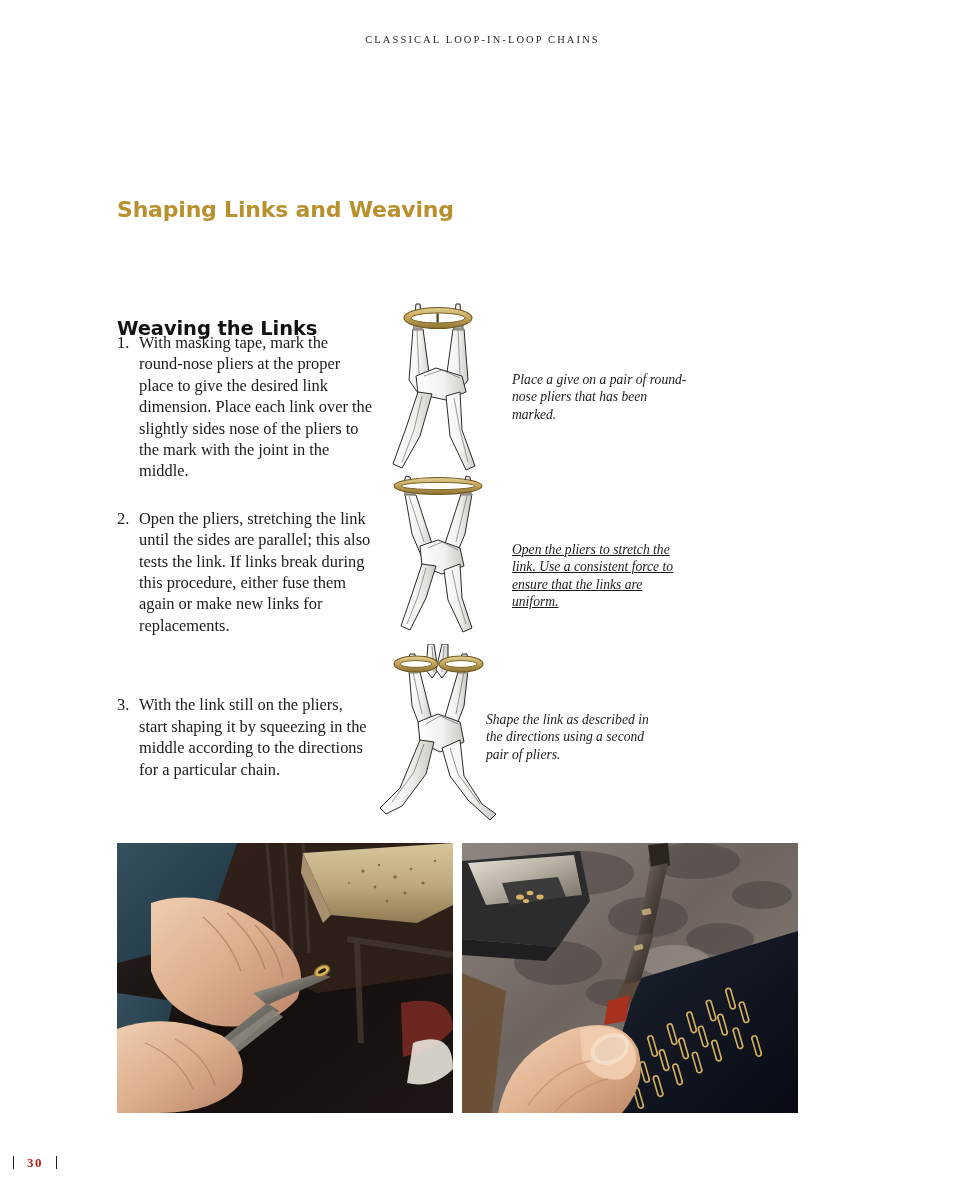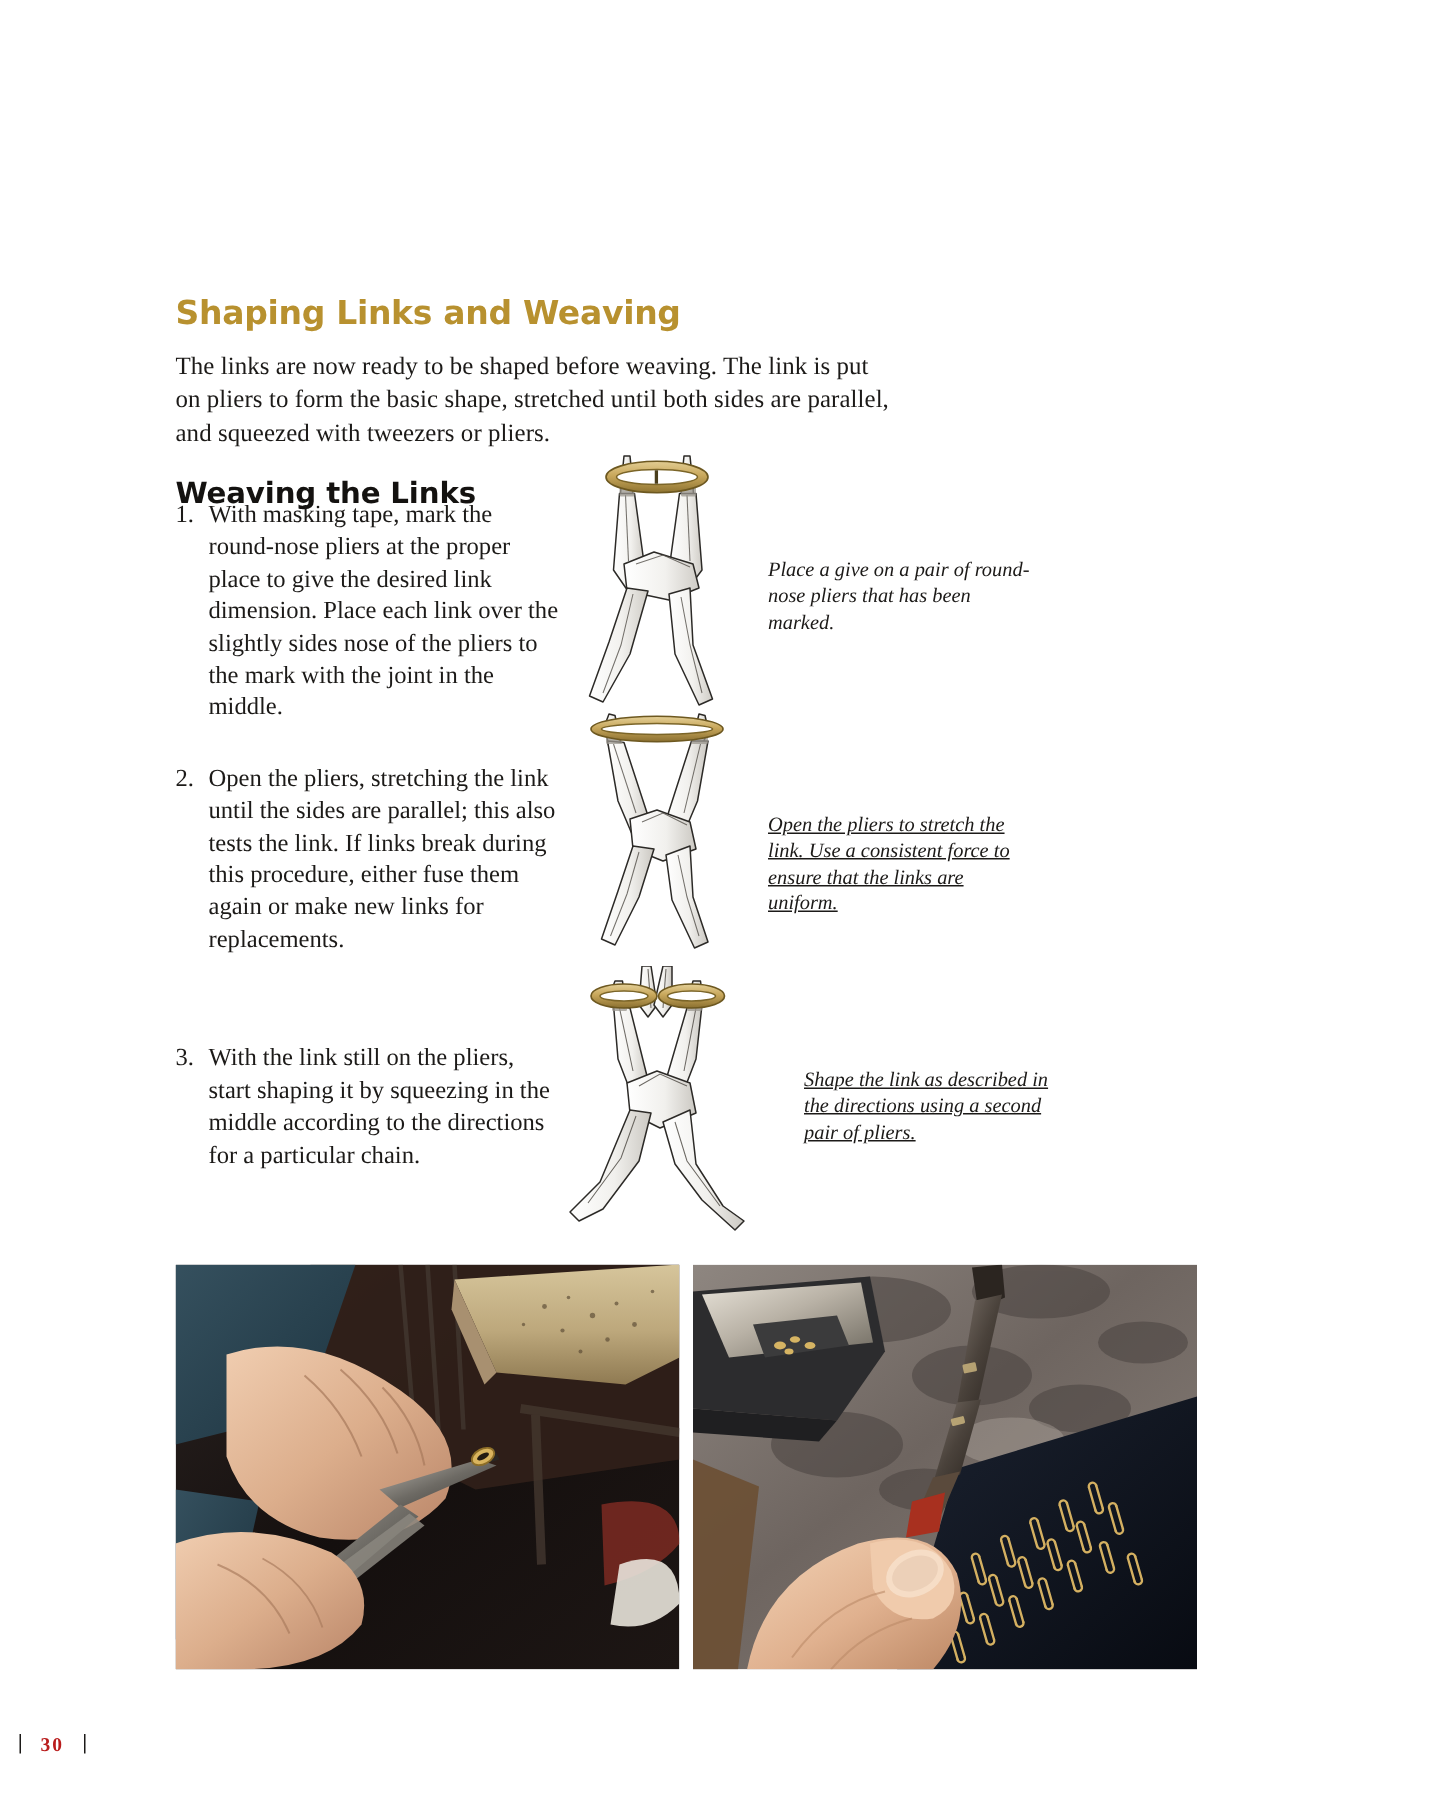--- a/index.html
+++ b/index.html
@@ -105,21 +105,21 @@
   .caption {
     position: absolute;
     width: 178px;
     font-style: italic;
     font-size: 13.6px;
     line-height: 17.4px;
     color: #1c1a18;
   }
   #caption-1 { left: 512px; top: 371px; }
   #caption-2 { left: 512px; top: 541px; text-decoration: underline; }
-  #caption-3 { left: 536px; top: 711px; text-decoration: underline; }
+  #caption-3 { left: 486px; top: 711px; }
 
   
   .illus {
     position: absolute;
   }
   #illus-1 { left: 376px; top: 296px; width: 124px; height: 178px; }
   #illus-2 { left: 376px; top: 472px; width: 124px; height: 168px; }
   #illus-3 { left: 370px; top: 644px; width: 136px; height: 182px; }
   .illus svg { display: block; width: 100%; height: 100%; }
 
@@ -156,24 +156,24 @@
     font-size: 13px;
     font-weight: bold;
     letter-spacing: 1.4px;
   }
 </style>
 </head>
 <body>
 
 <div class="page">
 
+  <div class="running-head">CLASSICAL LOOP-IN-LOOP CHAINS</div>
 
   <h1 class="section-title">Shaping Links and Weaving</h1>
 
-  <p class="intro">The links are now ready to be shaped before weaving. The link is put on pliers to form the basic shape, stretched until both sides are parallel, and squeezed with tweezers or pliers.</p>
 
   <h2 class="sub-heading">Weaving the Links</h2>
 
   <ol class="steps" style="list-style:none;margin:0;padding:0;">
     <li class="step" id="step-1">
       <span class="num">1.</span>
       <span class="body">With masking tape, mark the round-nose pliers at the proper place to give the desired link dimension. Place each link over the slightly sides nose of the pliers to the mark with the joint in the middle.</span>
     </li>
     <li class="step" id="step-2">
       <span class="num">2.</span>

